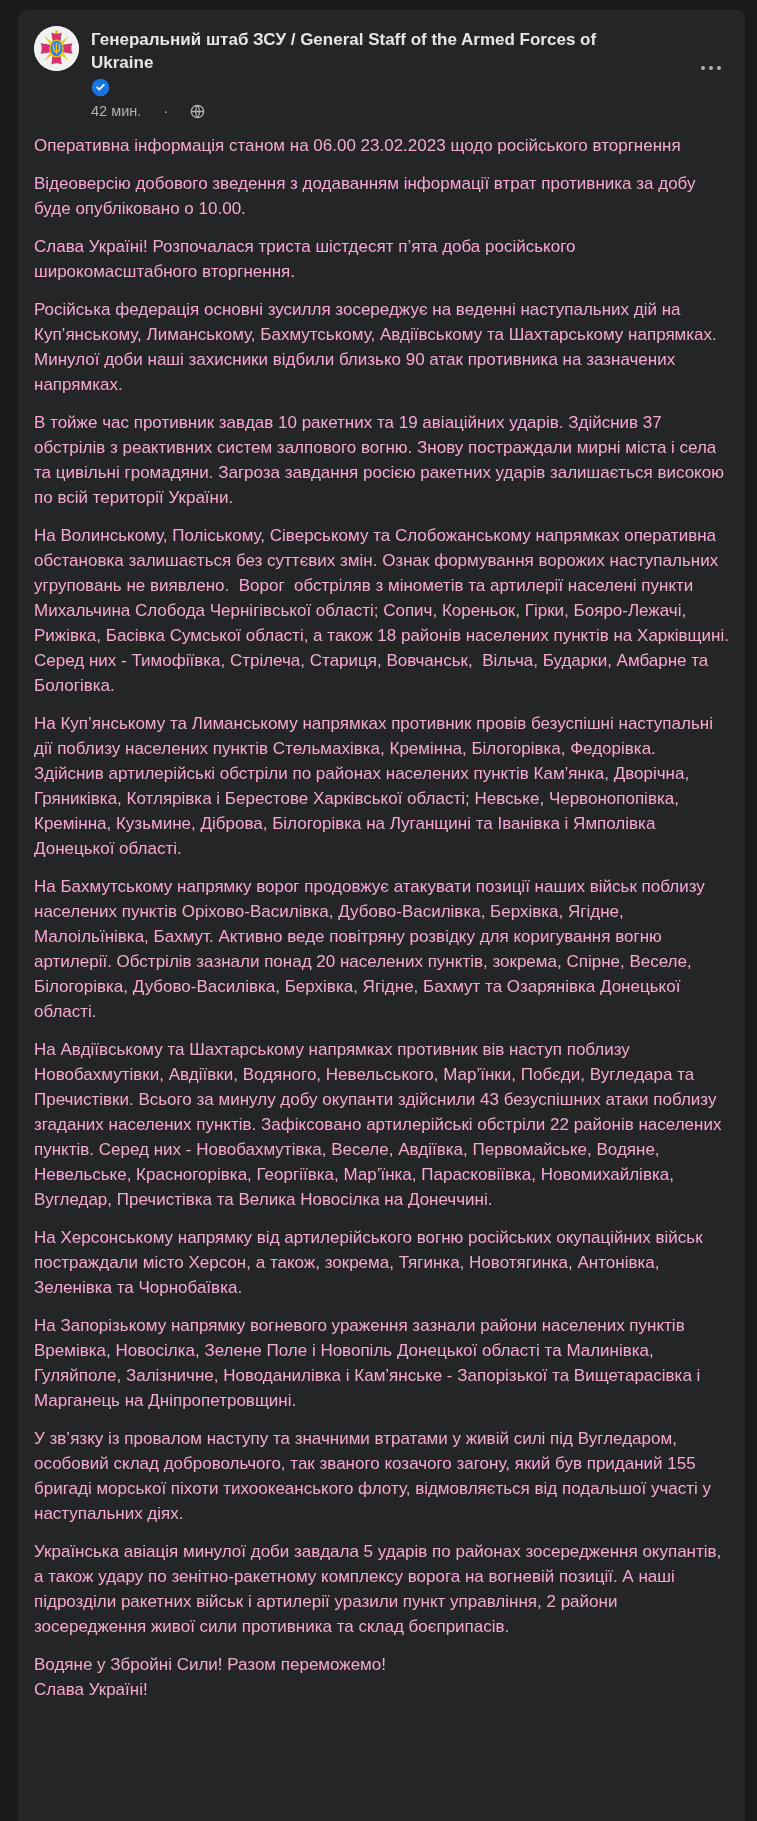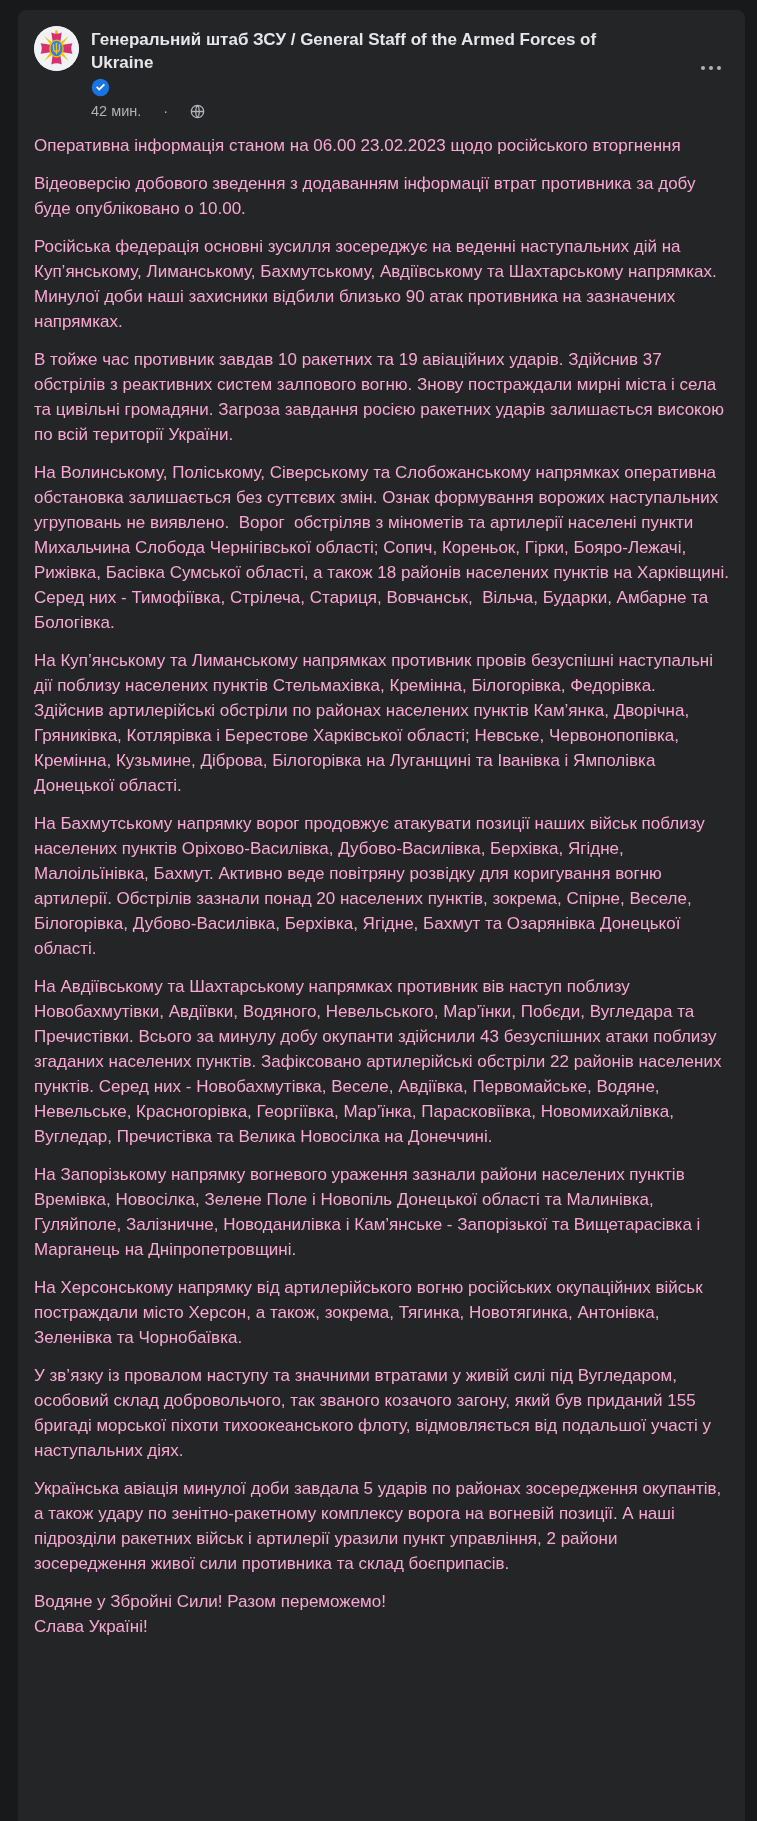--- a/index.html
+++ b/index.html
@@ -120,29 +120,30 @@
       <button class="menu-button">
         <i></i>
         <i></i>
         <i></i>
       </button>
     </header>
 
     <div class="post-body">
       <p>Оперативна інформація станом на 06.00 23.02.2023 щодо російського вторгнення</p>
       <p>Відеоверсію добового зведення з додаванням інформації втрат противника за добу буде опубліковано о 10.00.</p>
+      <p>Слава Україні! Розпочалася триста шістдесят п’ята доба російського широкомасштабного вторгнення.</p>
       <p>Російська федерація основні зусилля зосереджує на веденні наступальних дій на Куп’янському, Лиманському, Бахмутському, Авдіївському та Шахтарському напрямках.
 Минулої доби наші захисники відбили близько 90 атак противника на зазначених напрямках.</p>
       <p>В тойже час противник завдав 10 ракетних та 19 авіаційних ударів. Здійснив 37 обстрілів з реактивних систем залпового вогню. Знову постраждали мирні міста і села та цивільні громадяни. Загроза завдання росією ракетних ударів залишається високою по всій території України.</p>
       <p>На Волинському, Поліському, Сіверському та Слобожанському напрямках оперативна обстановка залишається без суттєвих змін. Ознак формування ворожих наступальних угруповань не виявлено.  Ворог  обстріляв з мінометів та артилерії населені пункти Михальчина Слобода Чернігівської області; Сопич, Кореньок, Гірки, Бояро-Лежачі, Рижівка, Басівка Сумської області, а також 18 районів населених пунктів на Харківщині. Серед них - Тимофіївка, Стрілеча, Стариця, Вовчанськ,  Вільча, Бударки, Амбарне та Бологівка.</p>
       <p>На Куп’янському та Лиманському напрямках противник провів безуспішні наступальні дії поблизу населених пунктів Стельмахівка, Кремінна, Білогорівка, Федорівка. Здійснив артилерійські обстріли по районах населених пунктів Кам’янка, Дворічна, Гряниківка, Котлярівка і Берестове Харківської області; Невське, Червонопопівка, Кремінна, Кузьмине, Діброва, Білогорівка на Луганщині та Іванівка і Ямполівка Донецької області.</p>
       <p>На Бахмутському напрямку ворог продовжує атакувати позиції наших військ поблизу населених пунктів Оріхово-Василівка, Дубово-Василівка, Берхівка, Ягідне, Малоільїнівка, Бахмут. Активно веде повітряну розвідку для коригування вогню артилерії. Обстрілів зазнали понад 20 населених пунктів, зокрема, Спірне, Веселе, Білогорівка, Дубово-Василівка, Берхівка, Ягідне, Бахмут та Озарянівка Донецької області.</p>
       <p>На Авдіївському та Шахтарському напрямках противник вів наступ поблизу Новобахмутівки, Авдіївки, Водяного, Невельського, Мар’їнки, Побєди, Вугледара та Пречистівки. Всього за минулу добу окупанти здійснили 43 безуспішних атаки поблизу згаданих населених пунктів. Зафіксовано артилерійські обстріли 22 районів населених пунктів. Серед них - Новобахмутівка, Веселе, Авдіївка, Первомайське, Водяне, Невельське, Красногорівка, Георгіївка, Мар’їнка, Парасковіївка, Новомихайлівка, Вугледар, Пречистівка та Велика Новосілка на Донеччині.</p>
+      <p>На Херсонському напрямку від артилерійського вогню російських окупаційних військ постраждали місто Херсон, а також, зокрема, Тягинка, Новотягинка, Антонівка, Зеленівка та Чорнобаївка.</p>
       <p>На Запорізькому напрямку вогневого ураження зазнали райони населених пунктів Времівка, Новосілка, Зелене Поле і Новопіль Донецької області та Малинівка, Гуляйполе, Залізничне, Новоданилівка і Кам’янське - Запорізької та Вищетарасівка і Марганець на Дніпропетровщині.</p>
-      <p>На Херсонському напрямку від артилерійського вогню російських окупаційних військ постраждали місто Херсон, а також, зокрема, Тягинка, Новотягинка, Антонівка, Зеленівка та Чорнобаївка.</p>
       <p>У зв’язку із провалом наступу та значними втратами у живій силі під Вугледаром, особовий склад добровольчого, так званого козачого загону, який був приданий 155 бригаді морської піхоти тихоокеанського флоту, відмовляється від подальшої участі у наступальних діях.</p>
       <p>Українська авіація минулої доби завдала 5 ударів по районах зосередження окупантів, а також удару по зенітно-ракетному комплексу ворога на вогневій позиції. А наші підрозділи ракетних військ і артилерії уразили пункт управління, 2 райони зосередження живої сили противника та склад боєприпасів.</p>
       <p>Водяне у Збройні Сили! Разом переможемо!
 Слава Україні!</p>
     </div>
 
   </article>
 </div>
 
 </body></html>

